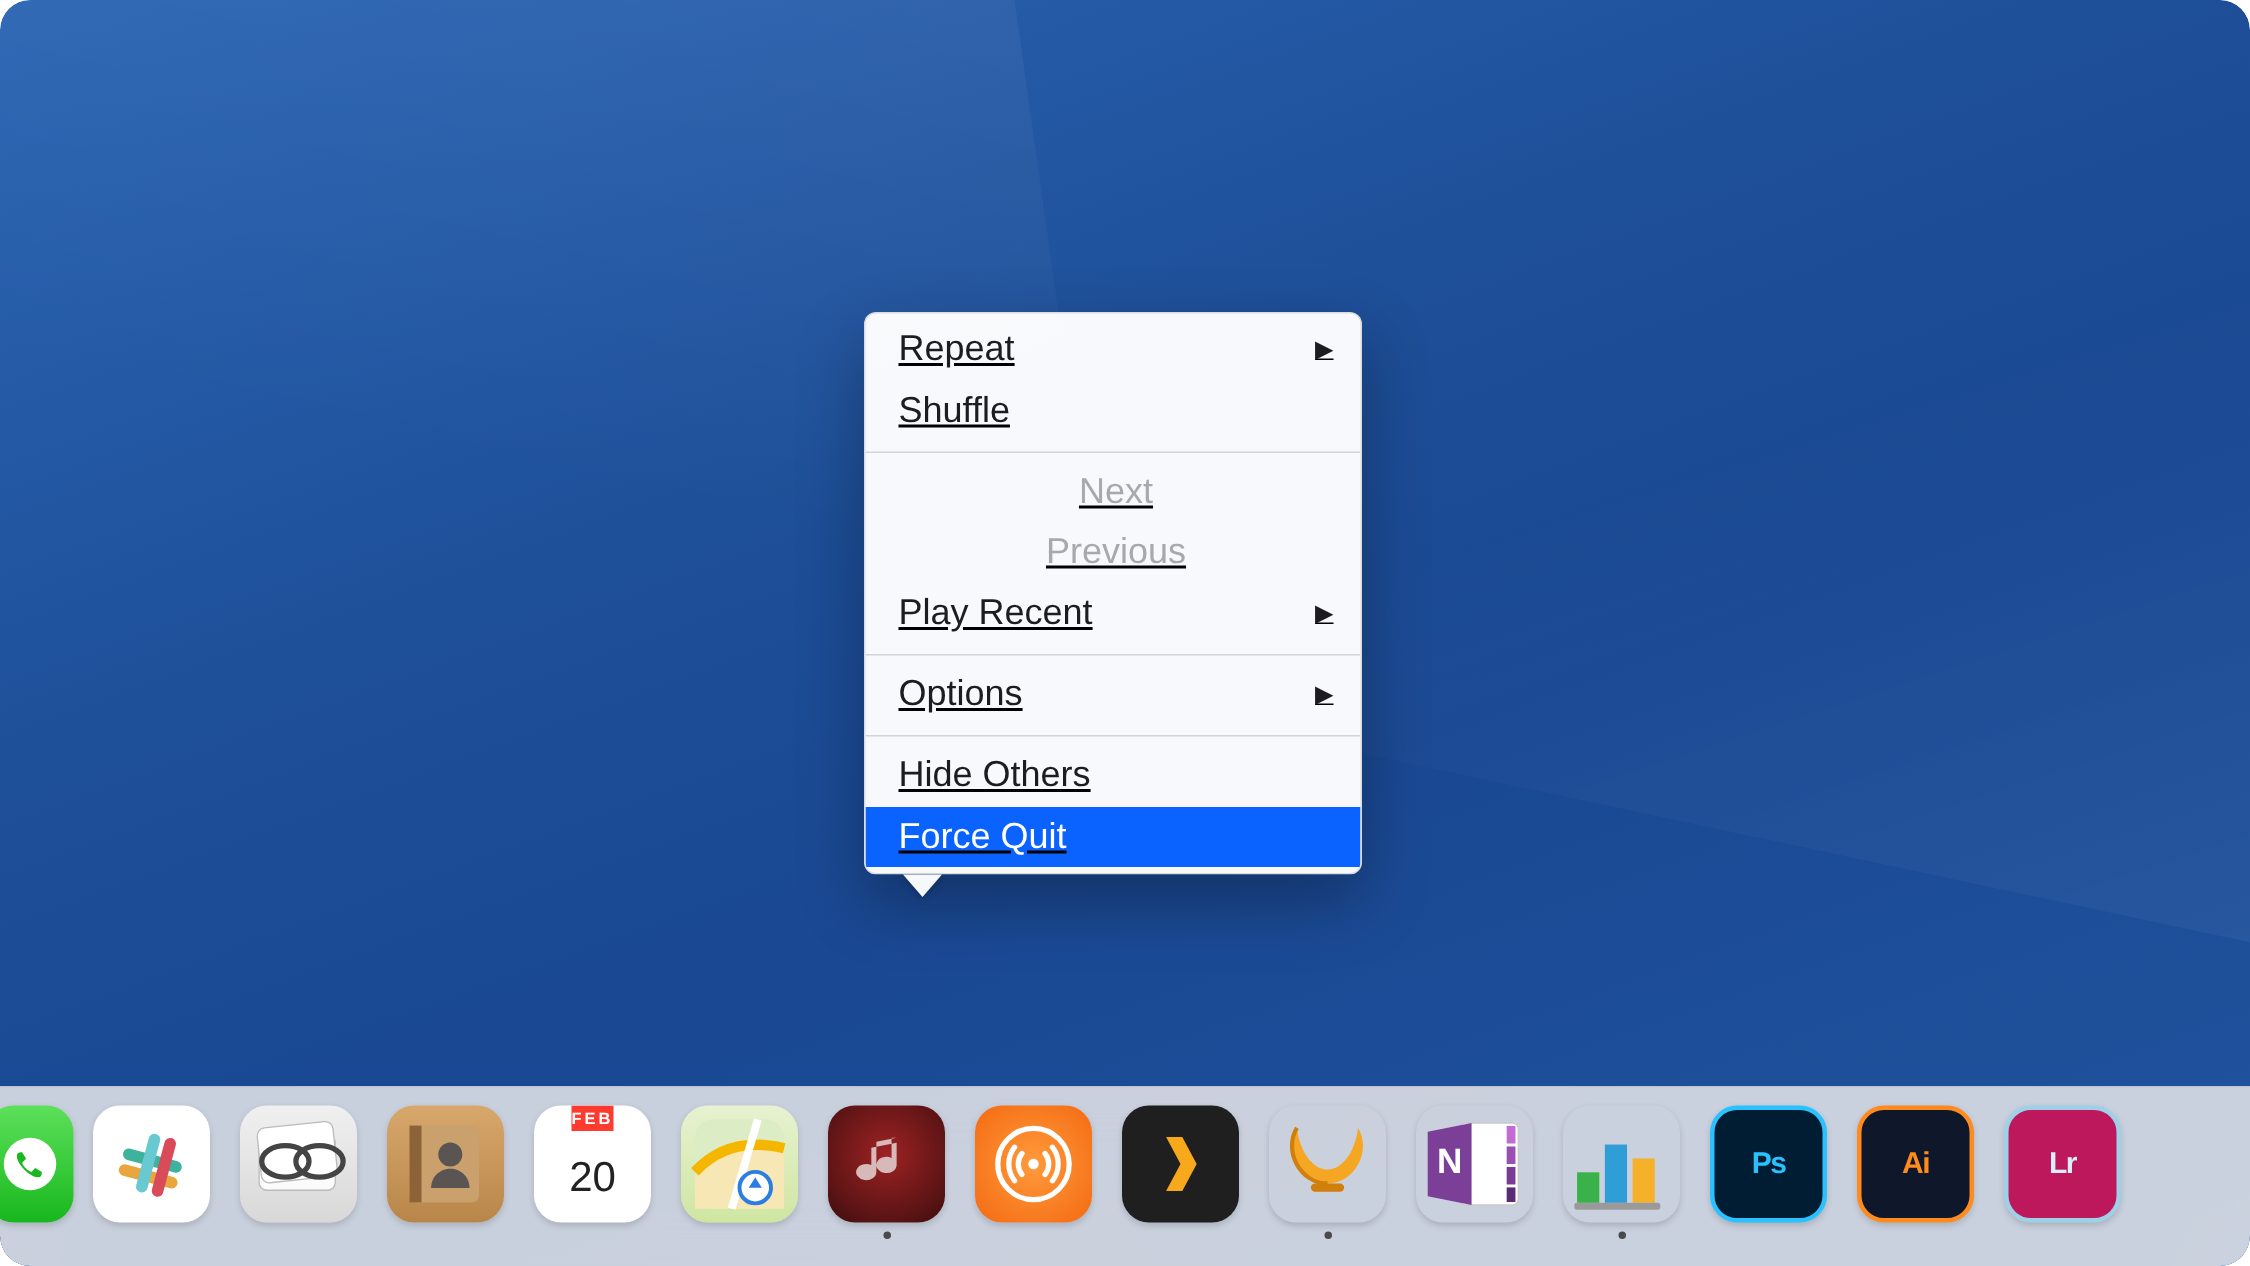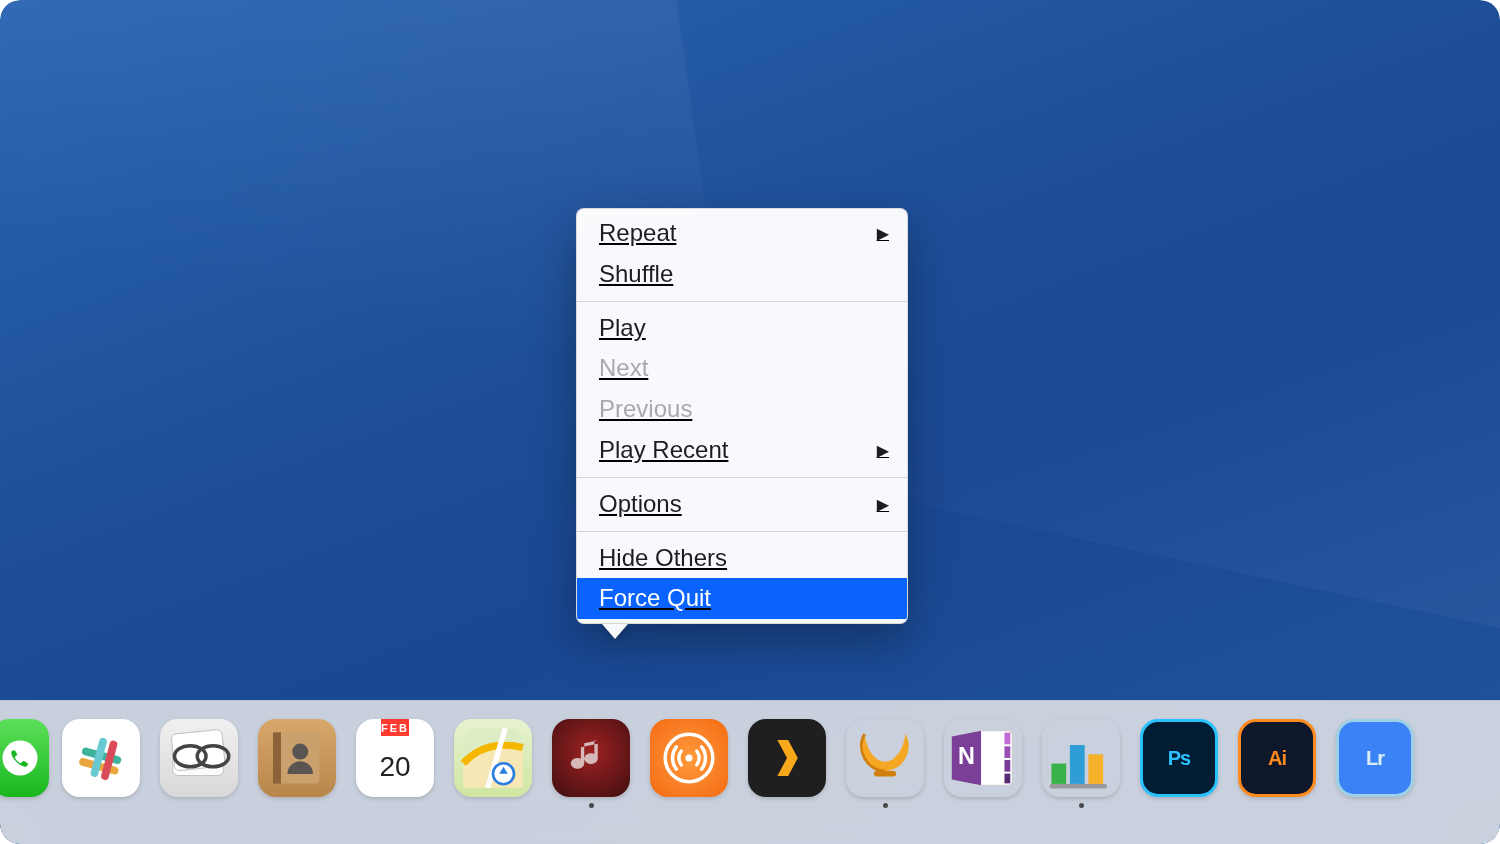--- a/index.html
+++ b/index.html
@@ -64,42 +64,42 @@
   .mi {
     display: flex;
     align-items: center;
     justify-content: space-between;
     padding: 3px 18px 3px 22px;
     font-size: 24px;
     line-height: 1.45;
     color: #1d1d1f;
     cursor: default;
   }
-  .mi.disabled { color: #a9a9ab; }
+  .mi.disabled { color: #a9a9ab; justify-content: center; }
   .mi.highlight {
     background: #0a63ff;
     color: #fff;
   }
   .sep {
     height: 1px;
     background: #d4d4d6;
     margin: 6px 0;
   }
   .chev {
     font-size: 16px;
     color: #1d1d1f;
   }
 
   
   .dock {
     position: absolute;
     left: 0; right: 0; bottom: 0;
-    height: 144px;
+    height: 120px;
     display: flex;
-    align-items: center;
+    align-items: flex-end;
     padding: 0 12px 18px 12px;
     background: rgba(230,230,233,0.86);
     backdrop-filter: blur(20px);
     border-top: 1px solid rgba(0,0,0,0.06);
     border-bottom-left-radius: 20px;
     border-bottom-right-radius: 20px;
   }
   .app {
     width: 86px;
     margin: 0 6px;
@@ -136,21 +136,21 @@
     background: radial-gradient(circle at 50% 42%, #9e2223 0%, #5d1415 70%, #3c0d0e 100%);
     border-radius: 50%;
   }
   .ic-overcast { background: radial-gradient(circle,#ff9a3b,#f46a12); border-radius: 50%; }
   .ic-plex { background: #1f1f1f; }
   .ic-prettytunes { background: transparent; box-shadow: none; }
   .ic-onenote { background: transparent; box-shadow:none; }
   .ic-numbers { background: transparent; box-shadow:none; }
   .ic-ps { background: #001d34; border: 3px solid #29c2ff; }
   .ic-ai { background: #0f172a; border: 3px solid #ff8a1e; }
-  .ic-lr { background: #3b82f6; border: 3px solid #9ed0e8; }
+  .ic-lr { background: #be185d; border: 3px solid #9ed0e8; }
 
   .adobe-label { font-weight: 700; font-size: 20px; letter-spacing: -1px; }
   .ps-label { color: #29c2ff; }
   .ai-label { color: #ff8a1e; }
   .lr-label { color: #d9eef8; }
 
   .cal-top { background:#ff3b30; color:#fff; font-size:11px; letter-spacing:2px; text-align:center; padding:3px 0 2px; font-weight:600; }
   .cal-day { flex:1; display:flex; align-items:center; justify-content:center; font-size:28px; color:#222; font-weight:300; }
 
   .edge-app {
@@ -171,23 +171,20 @@
     <div class="mi">
       <span>Repeat</span>
       <span class="chev">▶</span>
     </div>
     <div class="mi">
       <span>Shuffle</span>
     </div>
 
     <div class="sep"></div>
 
-    <div class="mi">
-      <span>Play</span>
-    </div>
     <div class="mi disabled">
       <span>Next</span>
     </div>
     <div class="mi disabled">
       <span>Previous</span>
     </div>
     <div class="mi">
       <span>Play Recent</span>
       <span class="chev">▶</span>
     </div>

